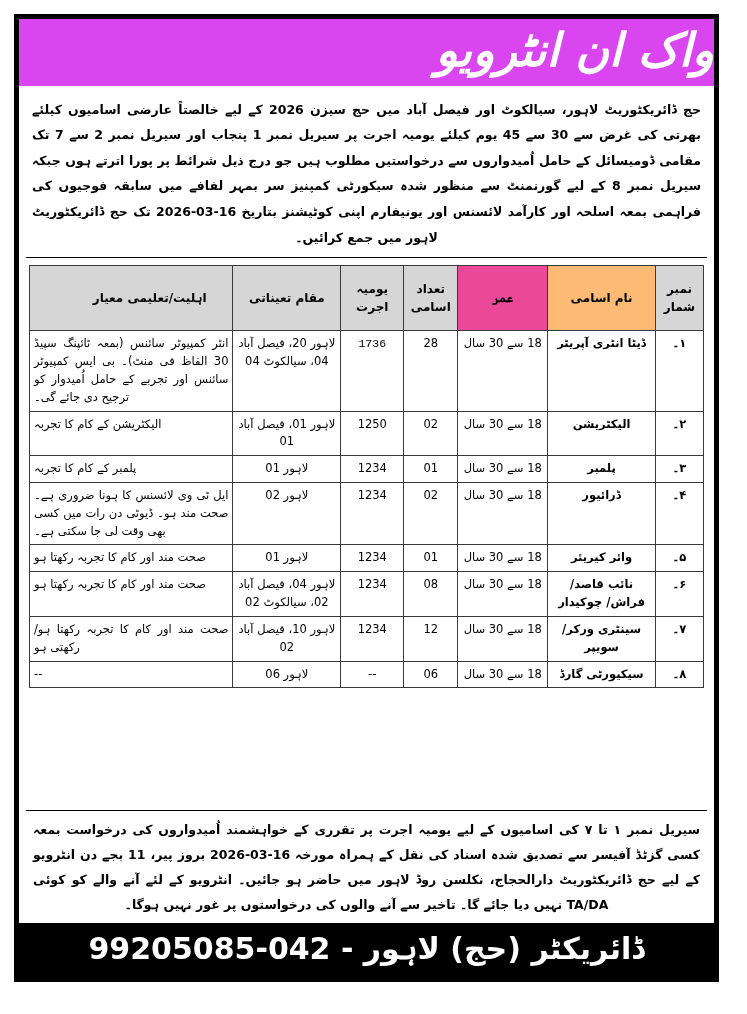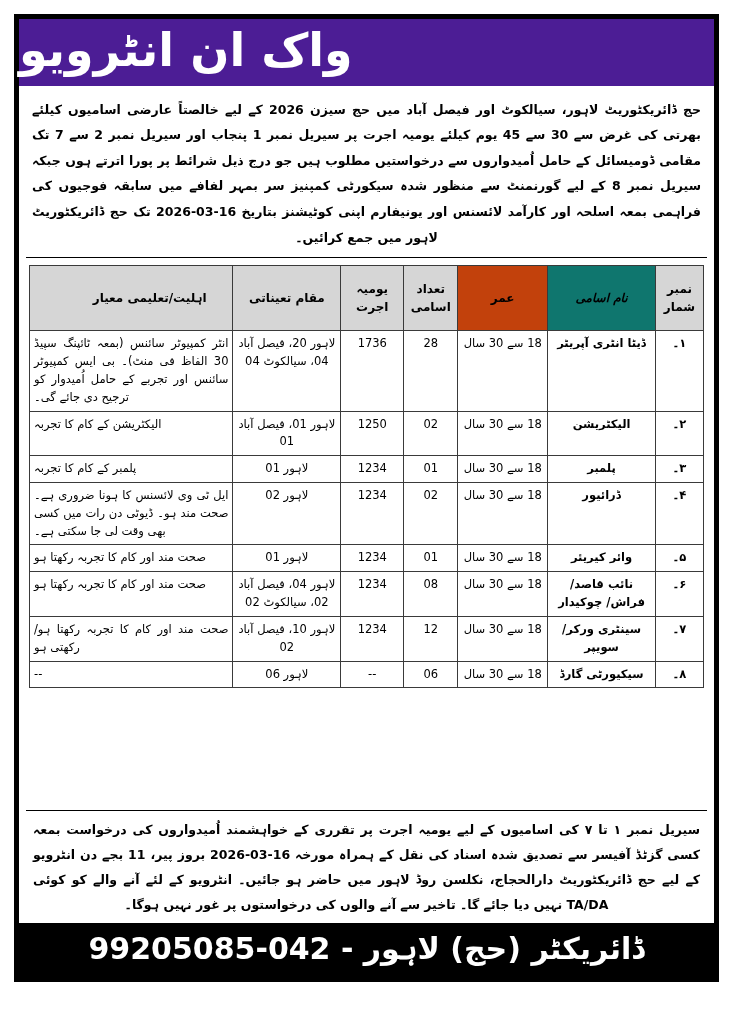--- a/index.html
+++ b/index.html
@@ -49,24 +49,25 @@
     font-size: 25px;
     font-weight: 700;
     line-height: 1.35;
     letter-spacing: 0px;
     direction: rtl;
     unicode-bidi: isolate;
   }
 
   
   .banner {
-    background: #4c1d95;
+    background: #d946ef;
     color: #ffffff;
-    text-align: left;
+    text-align: right;
     padding: 6px 0 10px 0;
+    font-style: italic;
   }
   .banner-title {
     font-size: 46px;
     font-weight: 700;
     line-height: 1.1;
     color: #ffffff;
     direction: rtl;
     unicode-bidi: isolate;
   }
 
@@ -196,41 +197,41 @@
       </div>
 
       <div class="table-wrap">
         <table class="jobs">
           <thead>
             <tr>
               <th style="width: 7%; background: rgb(214, 214, 214); border-color: rgb(58, 58, 58);">
                 <span class="hdr-stack">نمبر</span>
                 <span class="hdr-stack">شمار</span>
               </th>
-              <th style="width: 17%; background: #0f766e; border-color: rgb(58, 58, 58); font-style: italic;">نام اسامی</th>
-              <th style="width: 14%; background: #c2410c; border-color: rgb(58, 58, 58);">عمر</th>
+              <th style="width: 17%; background: #fdba74; border-color: rgb(58, 58, 58);">نام اسامی</th>
+              <th style="width: 14%; background: #ec4899; border-color: rgb(58, 58, 58); font-family: Liberation Serif, serif;">عمر</th>
               <th style="width: 8%; background: rgb(214, 214, 214); border-color: rgb(58, 58, 58);">
                 <span class="hdr-stack">تعداد</span>
                 <span class="hdr-stack">اسامی</span>
               </th>
               <th style="width: 9.5%; background: rgb(214, 214, 214); border-color: rgb(58, 58, 58);">
                 <span class="hdr-stack">یومیہ</span>
                 <span class="hdr-stack">اجرت</span>
               </th>
               <th style="width: 17%; background: rgb(214, 214, 214); border-color: rgb(58, 58, 58);">مقام تعیناتی</th>
               <th style="width: 27.5%; background: rgb(214, 214, 214); border-color: rgb(58, 58, 58); padding-left: 40px;">اہلیت/تعلیمی معیار</th>
             </tr>
           </thead>
           <tbody id="jobs-body">
               <tr>
                 <td class="c-sr" style="border-color: rgb(58, 58, 58);">۱۔</td>
                 <td class="c-name" style="border-color: rgb(58, 58, 58);">ڈیٹا انٹری آپریٹر</td>
                 <td class="c-age" style="border-color: rgb(58, 58, 58);">18 سے 30 سال</td>
                 <td class="c-count" style="border-color: rgb(58, 58, 58);">28</td>
-                <td class="c-wage" style="border-color: rgb(58, 58, 58);">1736</td>
+                <td class="c-wage" style="border-color: rgb(58, 58, 58); font-family: Liberation Mono, monospace;">1736</td>
                 <td class="c-place" style="border-color: rgb(58, 58, 58);">لاہور 20، فیصل آباد 04، سیالکوٹ 04</td>
                 <td class="c-elig" style="border-color: rgb(58, 58, 58);">انٹر کمپیوٹر سائنس (بمعہ ٹائپنگ سپیڈ 30 الفاظ فی منٹ)۔ بی ایس کمپیوٹر سائنس اور تجربے کے حامل اُمیدوار کو ترجیح دی جائے گی۔</td>
               </tr>
               <tr>
                 <td class="c-sr" style="border-color: rgb(58, 58, 58);">۲۔</td>
                 <td class="c-name" style="border-color: rgb(58, 58, 58);">الیکٹریشن</td>
                 <td class="c-age" style="border-color: rgb(58, 58, 58);">18 سے 30 سال</td>
                 <td class="c-count" style="border-color: rgb(58, 58, 58);">02</td>
                 <td class="c-wage" style="border-color: rgb(58, 58, 58);">1250</td>
                 <td class="c-place" style="border-color: rgb(58, 58, 58);">لاہور 01، فیصل آباد 01</td>

